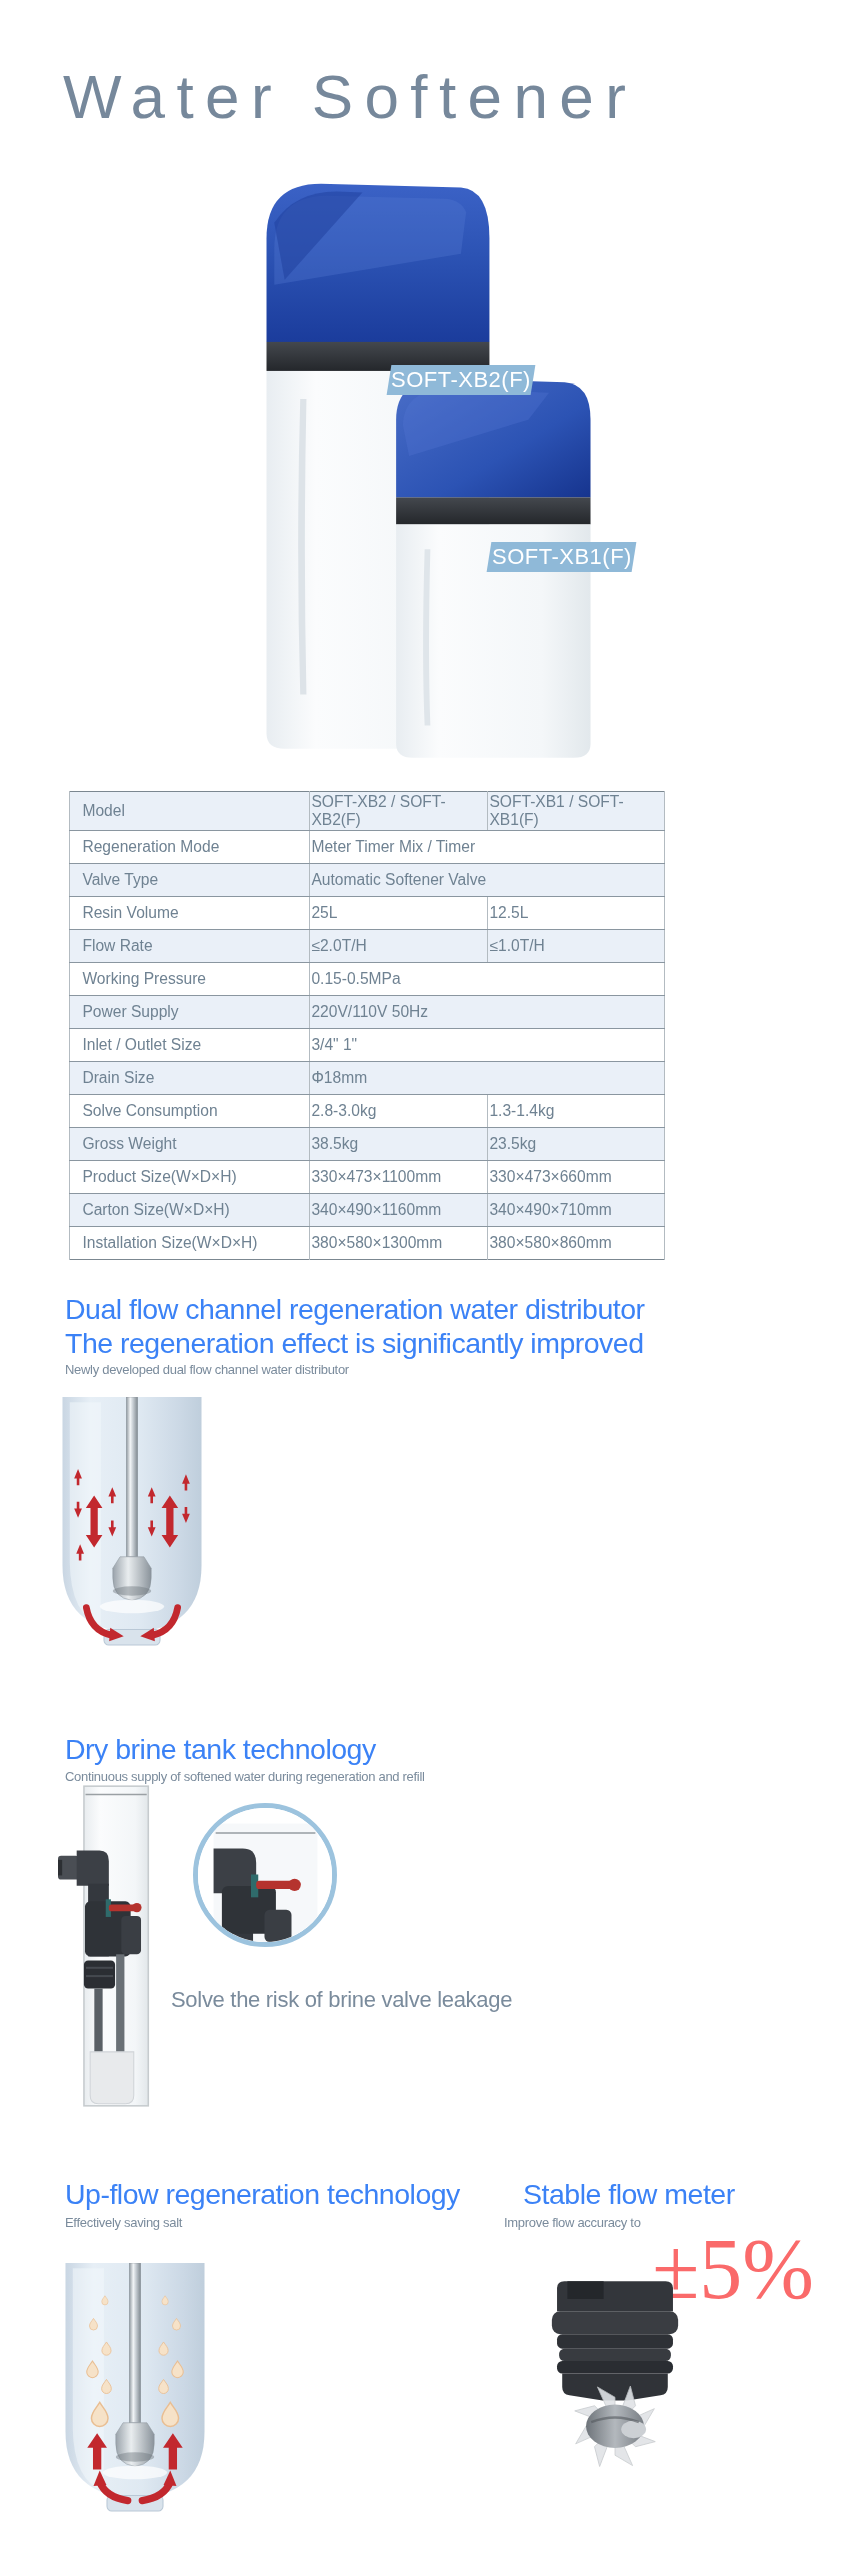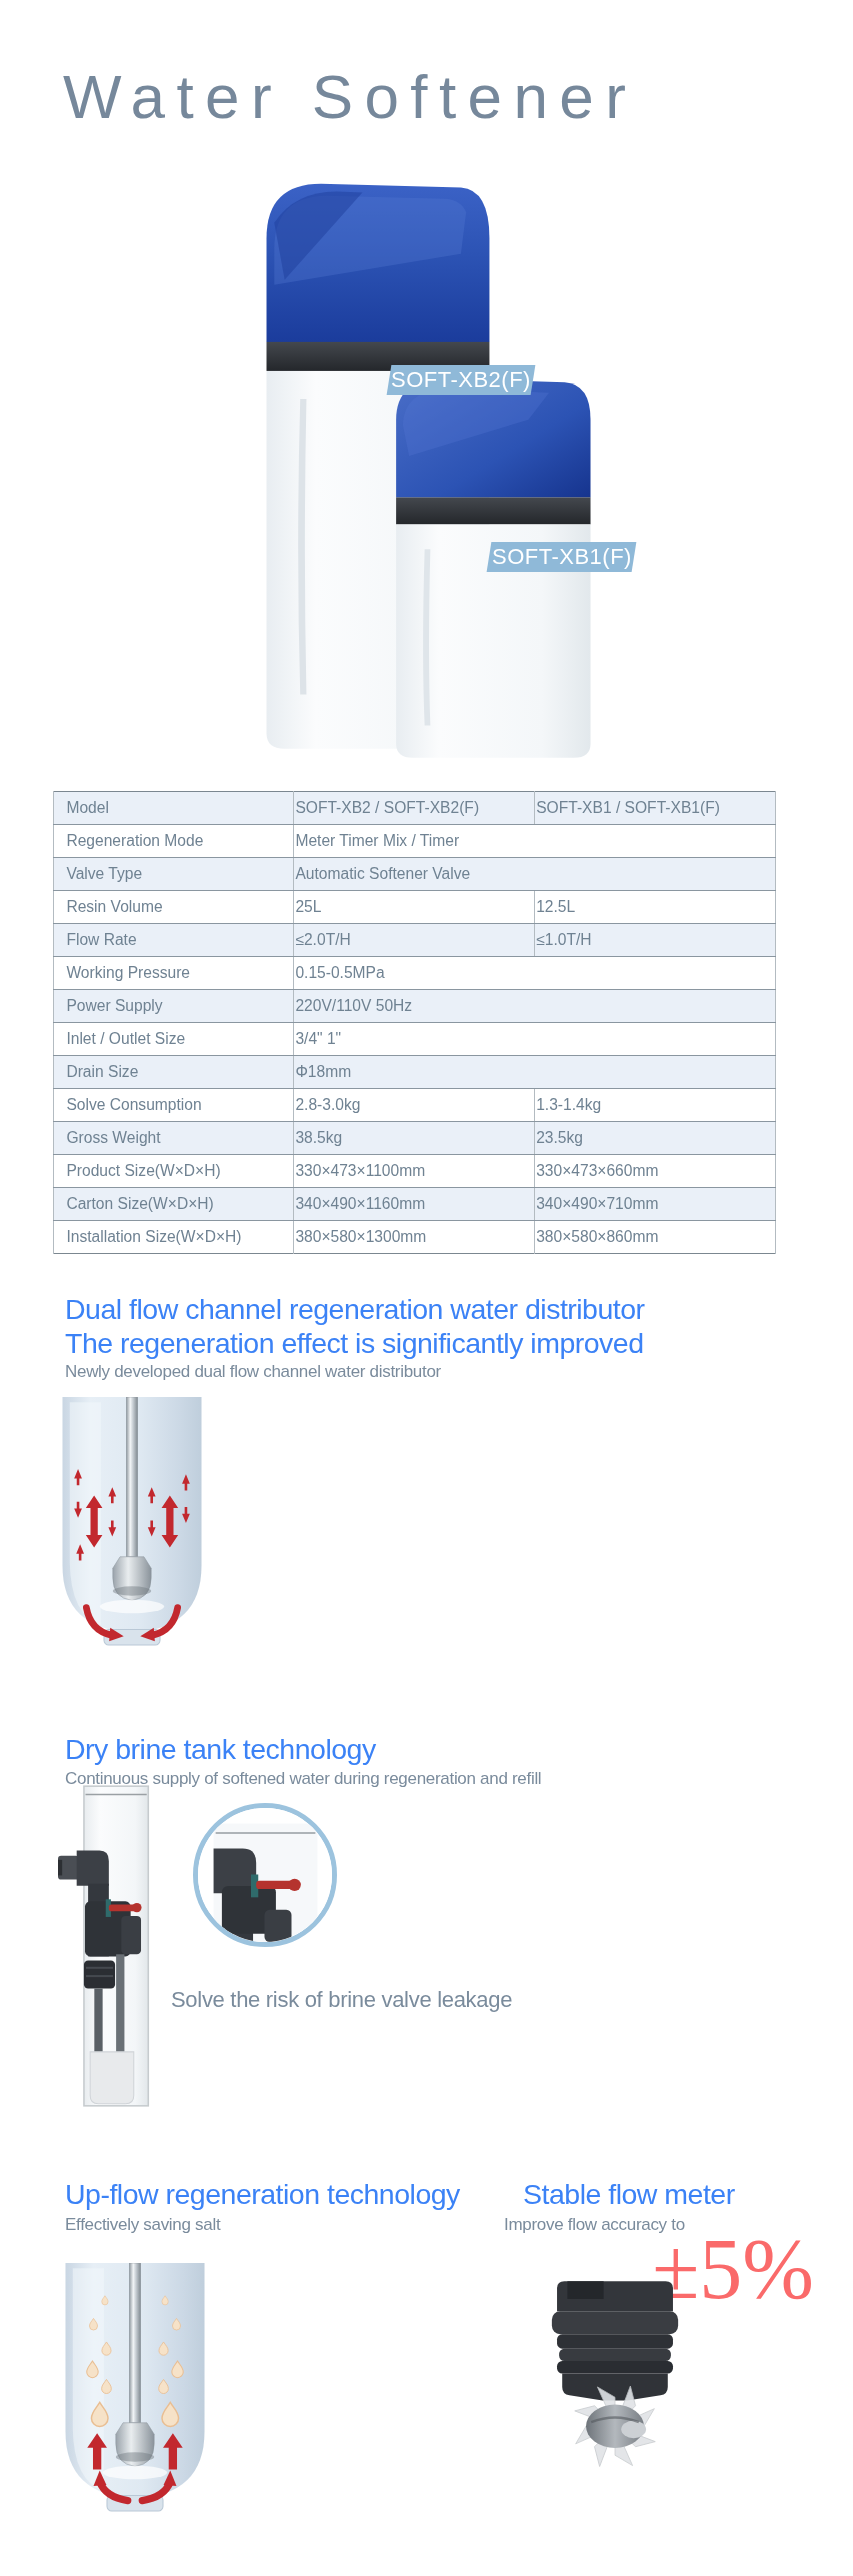--- a/index.html
+++ b/index.html
@@ -4,31 +4,31 @@
 <style>
   html,body{margin:0;padding:0;background:#fff;}
   body{width:853px;height:2576px;position:relative;overflow:hidden;
        font-family:"Liberation Sans","DejaVu Sans",sans-serif;}
   .abs{position:absolute;}
 
   
   .page-title{left:63px;top:61px;font-size:62px;letter-spacing:11.4px;
               color:#76889B;white-space:nowrap;}
   .h-section{font-size:28.5px;color:#3b82f6;letter-spacing:-0.5px;line-height:34px;white-space:nowrap;}
-  .sub{font-size:17px;color:#7A8B9C;letter-spacing:-0.3px;white-space:nowrap;}
+  .sub{font-size:13px;color:#7A8B9C;letter-spacing:-0.3px;white-space:nowrap;}
   .callout-caption{font-size:22px;color:#7A8B9C;letter-spacing:-0.3px;white-space:nowrap;}
 
   
   .ribbon{height:30px;background:#8FB9D8;transform:skewX(-9deg);
           display:flex;align-items:center;justify-content:center;z-index:5;}
   .ribbon span{display:inline-block;transform:skewX(9deg);color:#fff;
                font-size:22px;letter-spacing:0.5px;}
 
   
-  .spec-table{left:53px;top:791px;width:723px;border-collapse:collapse;
+  .spec-table{left:69px;top:791px;width:596px;border-collapse:collapse;
               border-top:1.6px solid #7B8790;border-bottom:1.6px solid #7B8790;}
   .spec-table td{height:30px;font-size:15.6px;color:#6F8292;
                  border-bottom:1px solid #8A96A0;border-left:0.5px solid #B3BBC1;
                  border-right:0.5px solid #B3BBC1;}
   .spec-table tr:last-child td{border-bottom:none;}
   .spec-table td.label{width:226px;text-align:left;padding-left:12.4px;}
   .spec-table td.val{text-align:left;}
   .spec-table tr:nth-child(odd) td{background:#EAF0F8;}
 
   

